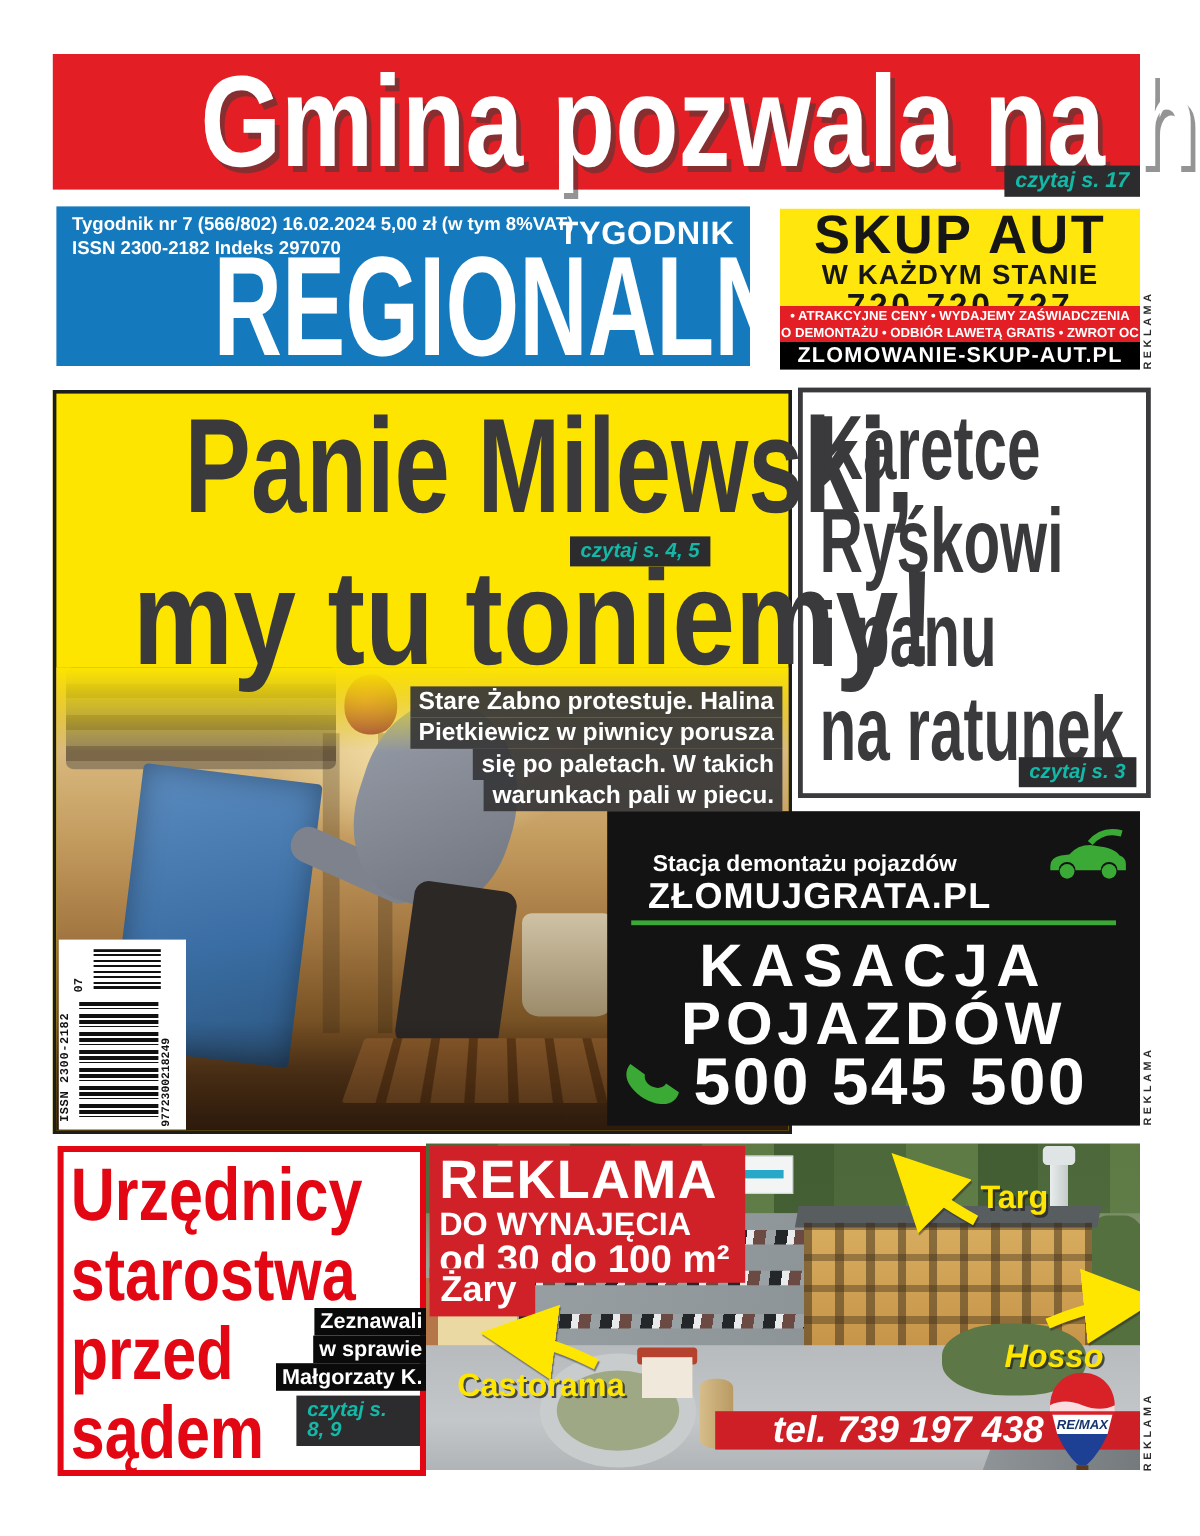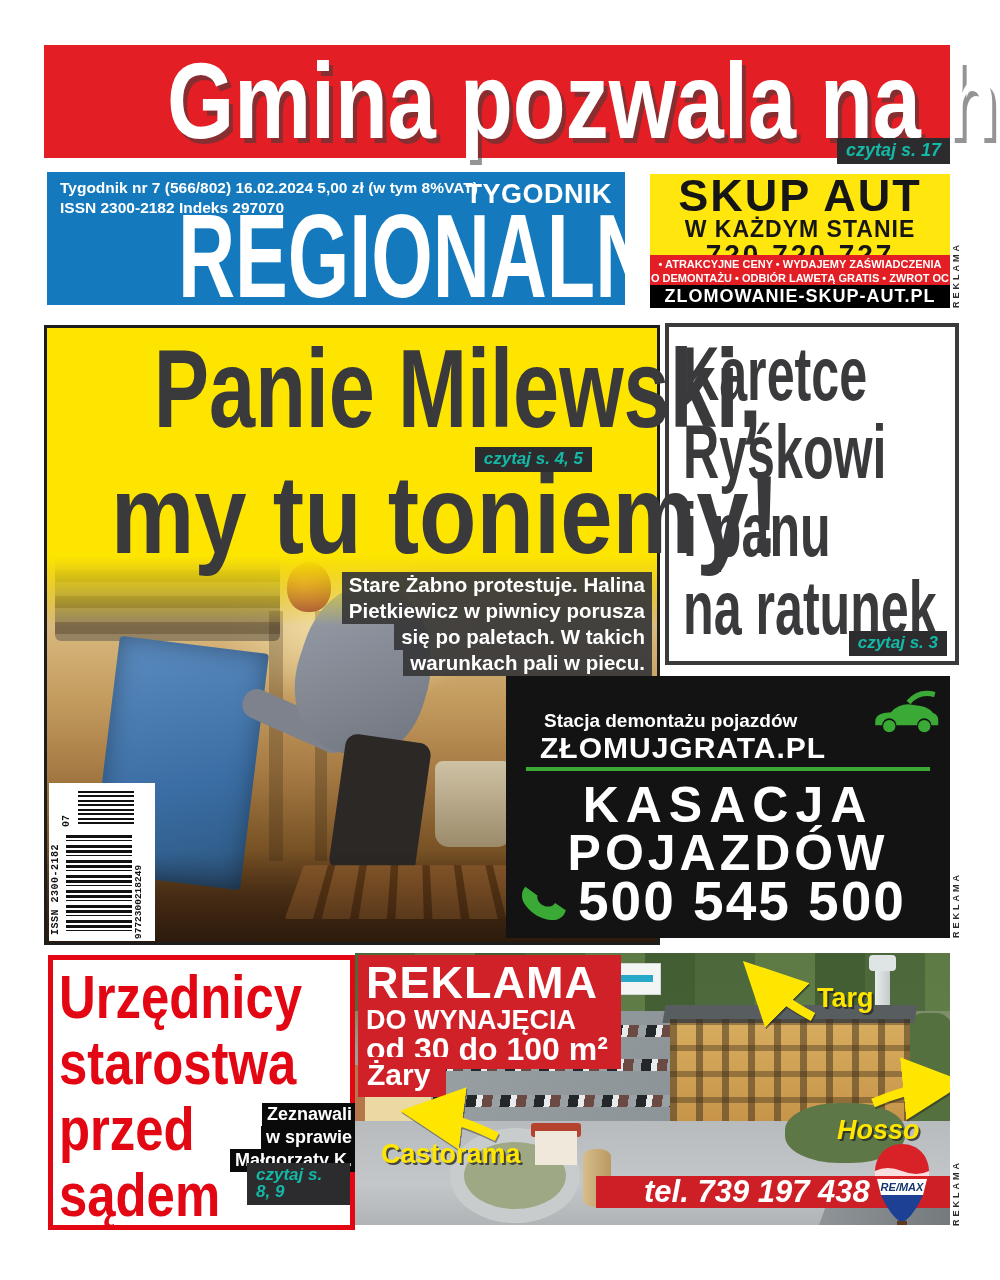--- a/index.html
+++ b/index.html
@@ -107,21 +107,21 @@
   .zl-l2{left:0;width:100%;top:148px;text-align:center;font-weight:bold;font-size:50px;letter-spacing:4px;}
   .zl-phone-row{left:14px;top:198px;display:flex;align-items:center;gap:12px;}
   .zl-phone{font-weight:bold;font-size:55px;letter-spacing:2px;line-height:1;}
   .zl-phone-icon{width:46px;height:46px;}
 
   
   .story-urzednicy{left:48px;top:955px;width:291px;height:261px;background:#fff;border:5px solid #e30613;
                    padding:4px 0 0 6px;box-sizing:content-box;}
   .su-line{display:block;color:#e30613;font-weight:bold;font-size:62px;line-height:66px;}
   .su-line .cx{--s:.82;}
-  .su-note{position:absolute;right:-7px;top:130px;width:150px;margin-top:13px;}
+  .su-note{position:absolute;right:-7px;top:130px;width:150px;}
   .su-note-line{float:right;clear:right;background:#0a0a0a;color:#fff;font-weight:bold;
                 font-size:18px;line-height:21px;padding:1px 5px;}
   .tag-89{left:194px;top:203px;}
 
   
   .ad-lokale{left:355px;top:953px;width:595px;height:272px;overflow:hidden;
      background:linear-gradient(180deg,#5f7a4a 0%,#74895c 18%,#98a08f 35%,#a8adaa 55%,#b5b9b6 75%,#a9aeab 100%);}
   .pa{position:absolute;}
   .pa-trees-top{left:0;top:0;width:100%;height:58px;opacity:.9;
      background:repeating-linear-gradient(90deg,#4a6638 0 60px,#5d7a44 60px 120px,#3f5a2f 120px 170px);}

